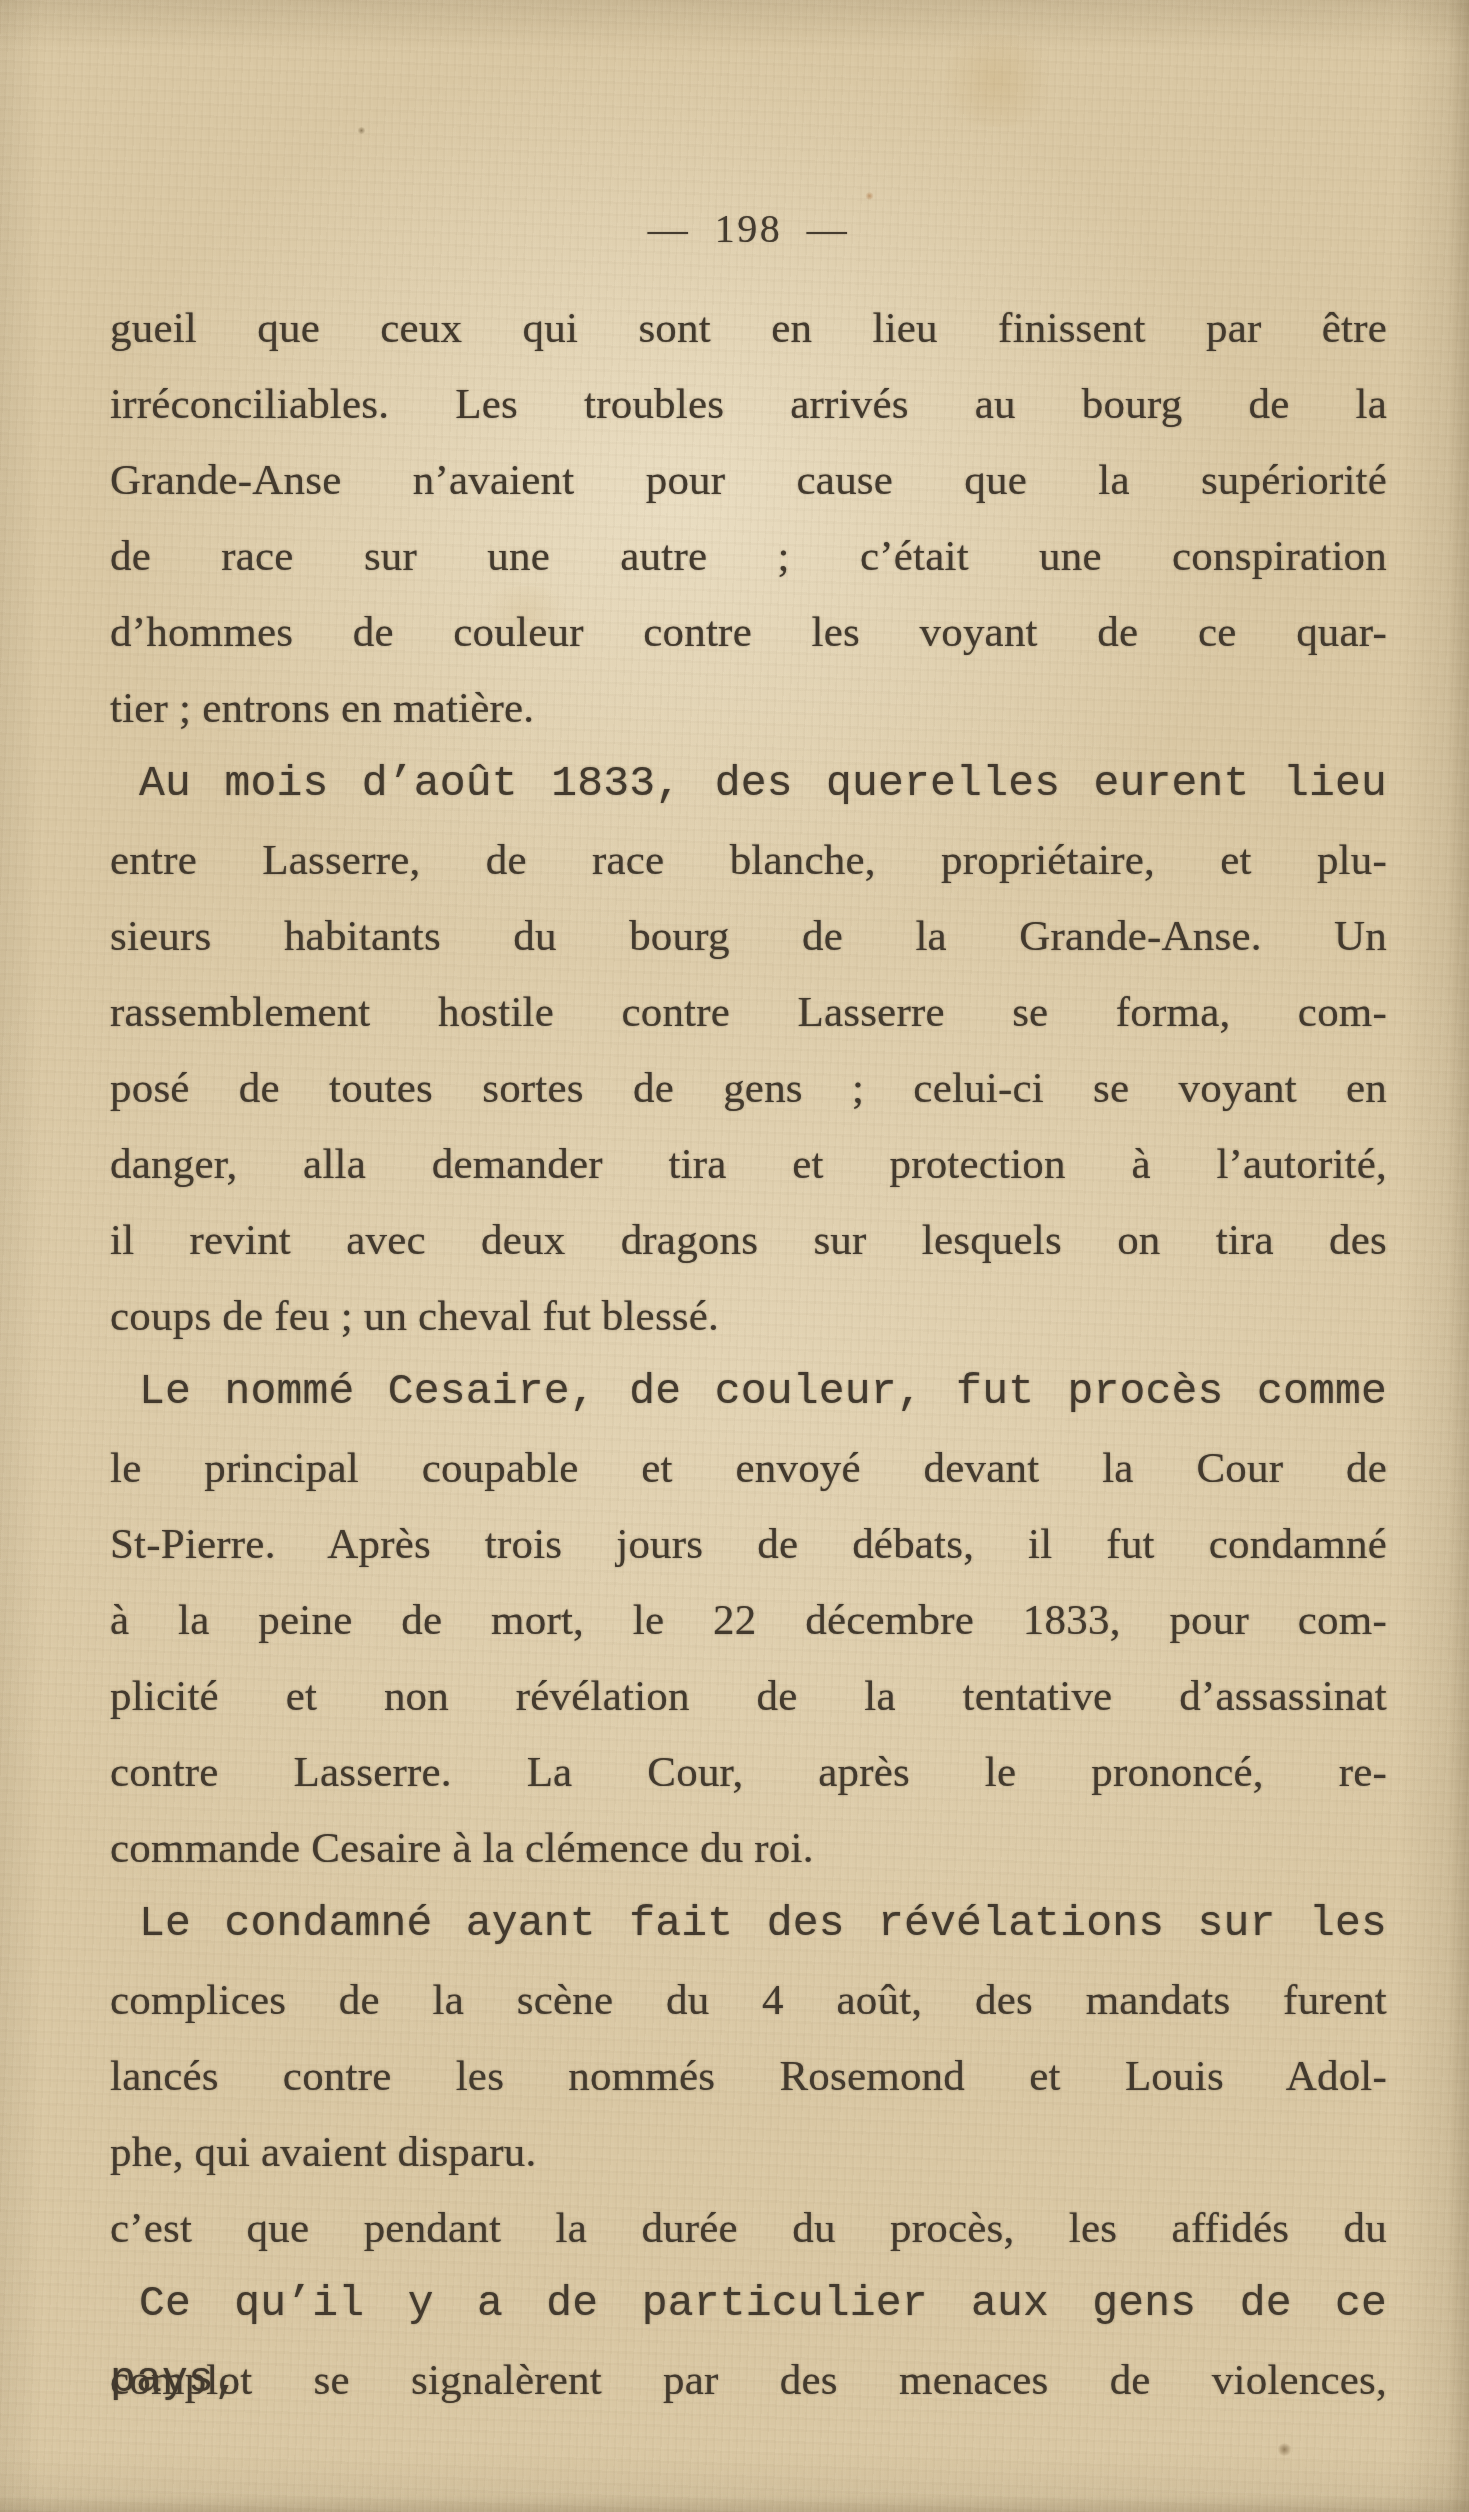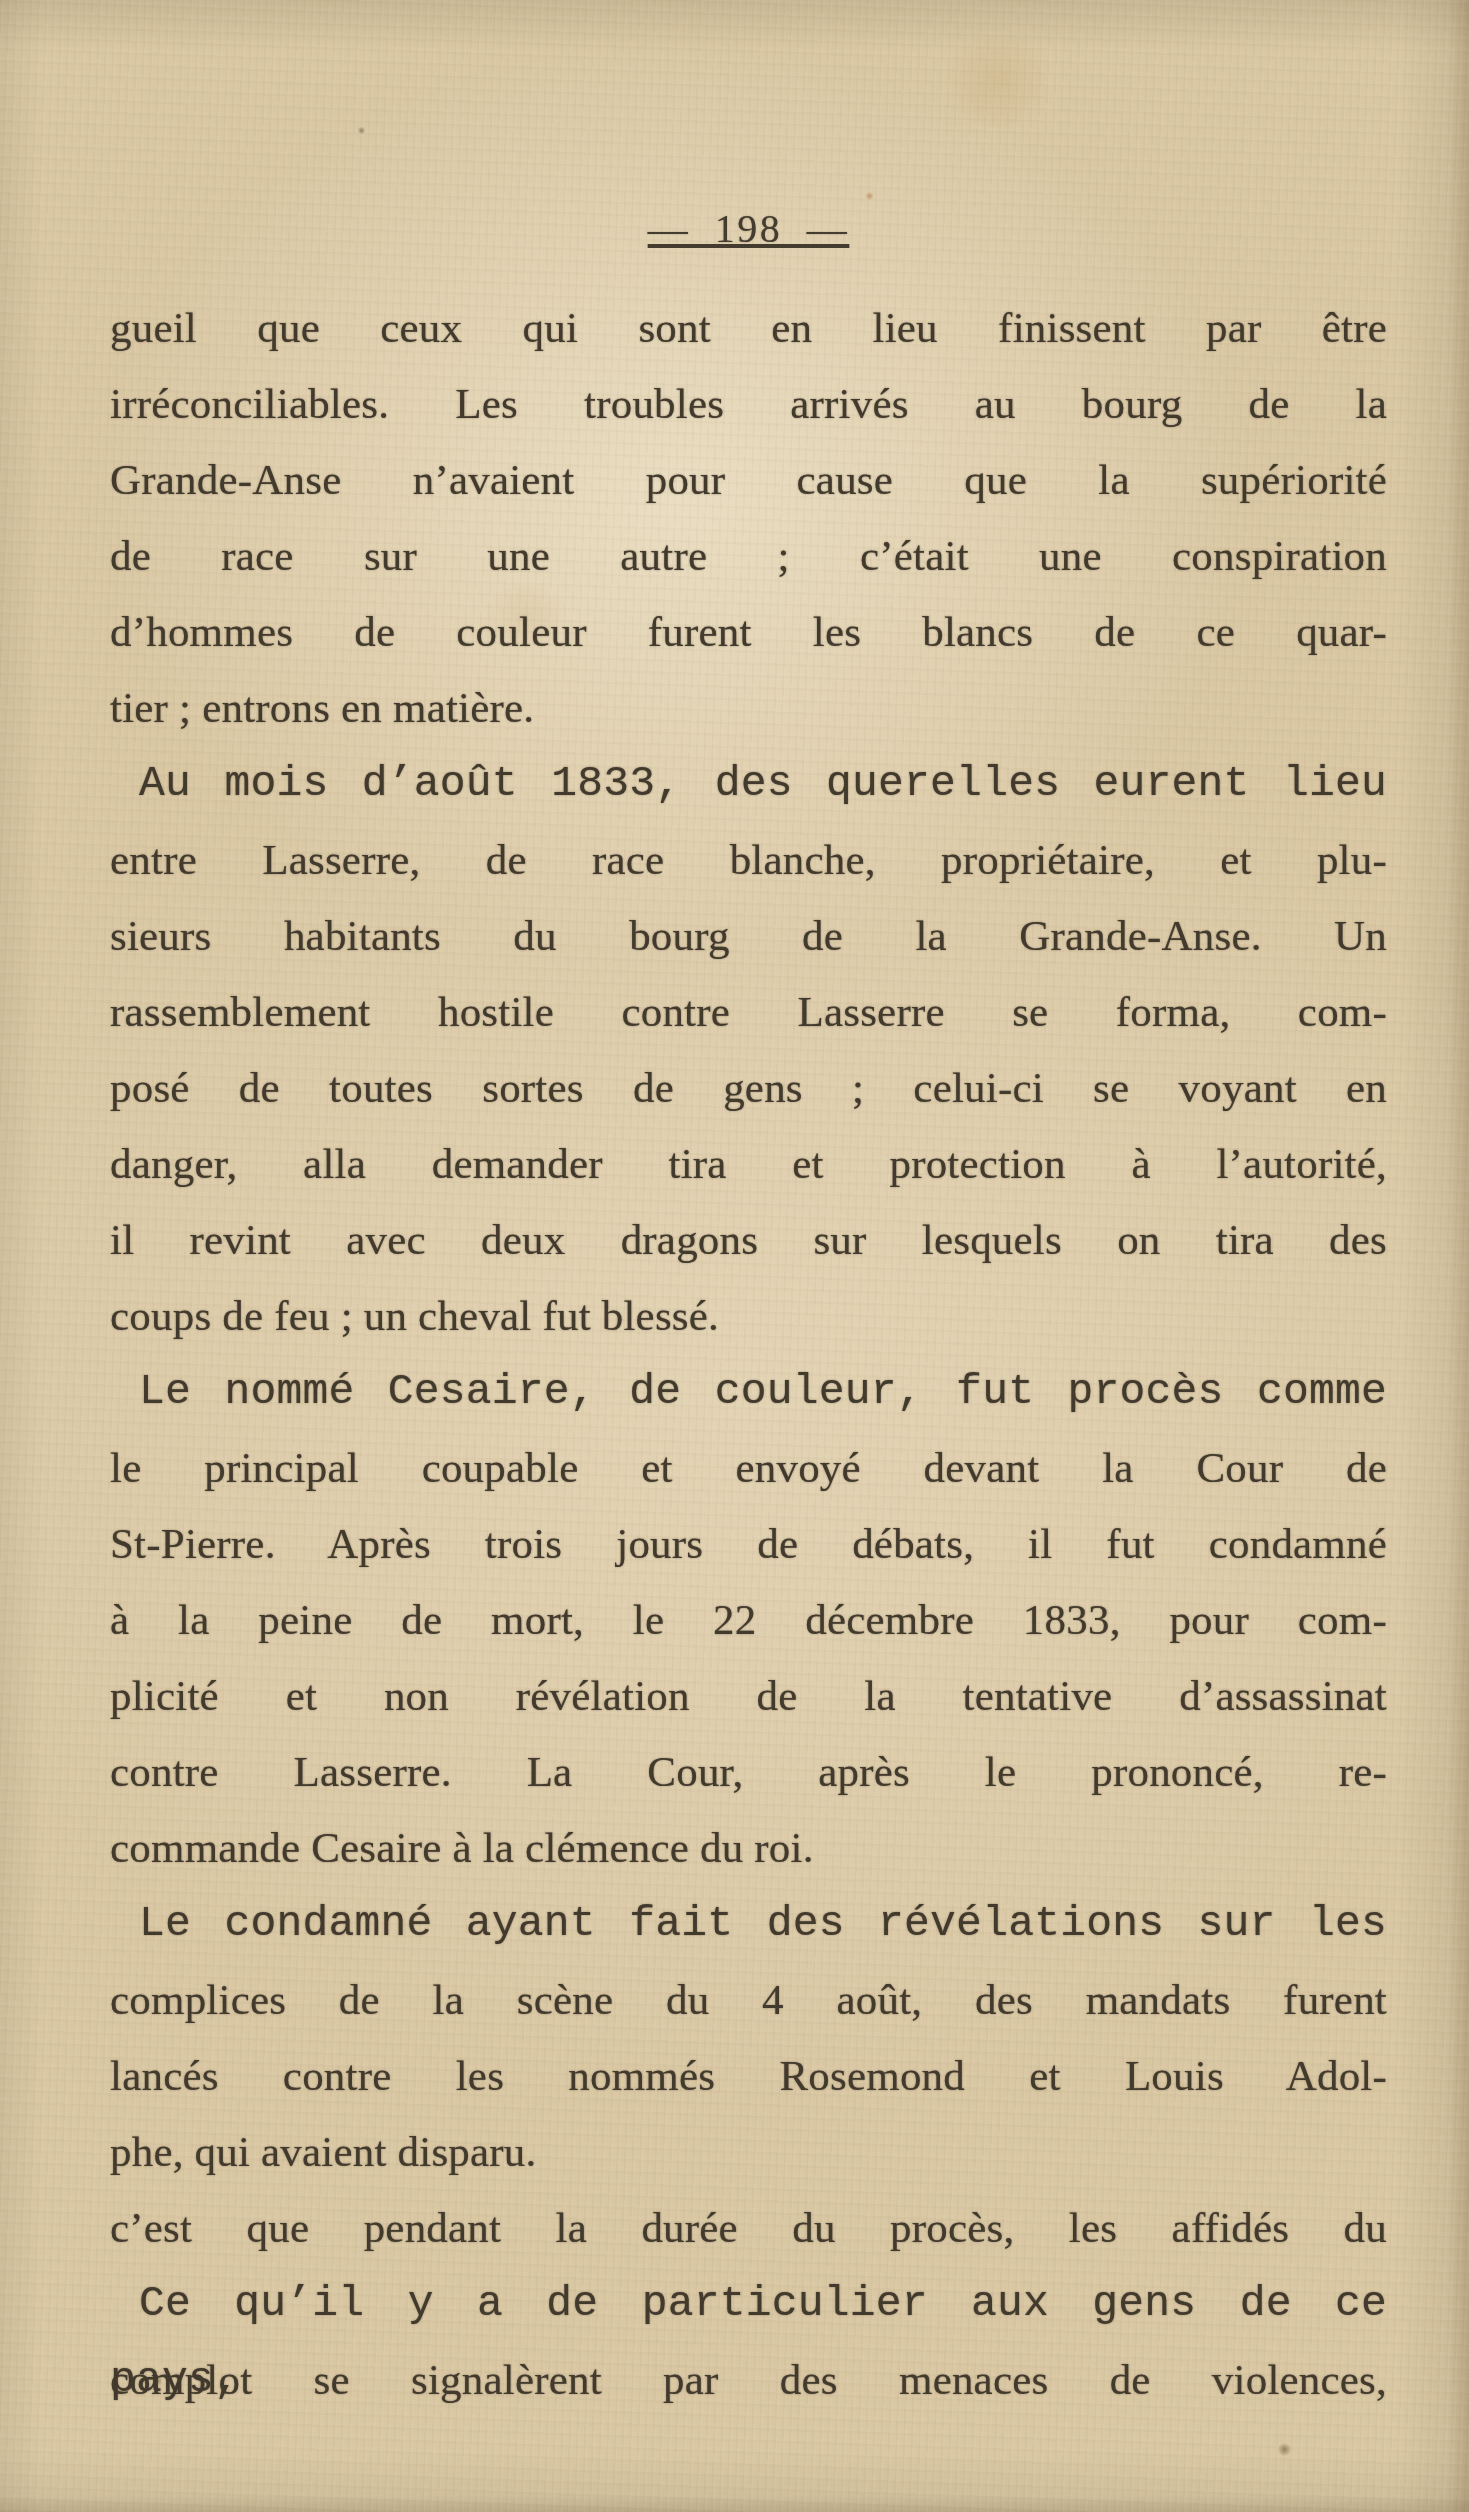--- a/index.html
+++ b/index.html
@@ -41,21 +41,20 @@
     left: 110px;
     right: 83px;
     height: 53px;
     line-height: 53px;
     text-align: center;
     font-size: 40px;
     letter-spacing: 2.5px;
     word-spacing: 12px;
     color: #453c30;
     text-shadow: 0 0 1.3px rgba(62,53,40,0.55);
-    text-decoration: underline;
   }
   .text-block {
     position: absolute;
     top: 290px;
     left: 110px;
     right: 83px;
     font-size: 43px;
     color: #433a2e;
     text-shadow: 0 0 1.3px rgba(62,53,40,0.55), 0 0 2.5px rgba(78,66,50,0.18);
   }
@@ -99,21 +98,21 @@
   <div class="stain speck-d"></div>
 
   <div class="page-number">— 198 —</div>
 
   <div class="text-block" id="text-block">
       <div class="paragraph">
         <div class="text-line">gueil que ceux qui sont en lieu finissent par être</div>
         <div class="text-line">irréconciliables. Les troubles arrivés au bourg de la</div>
         <div class="text-line">Grande-Anse n’avaient pour cause que la supériorité</div>
         <div class="text-line">de race sur une autre ; c’était une conspiration</div>
-        <div class="text-line">d’hommes de couleur furent les blancs de ce quar-</div>
+        <div class="text-line">d’hommes de couleur contre les voyant de ce quar-</div>
         <div class="text-line last">tier ; entrons en matière.</div>
       </div>
       <div class="paragraph">
         <div class="text-line indent">Au mois d’août 1833, des querelles eurent lieu</div>
         <div class="text-line">entre Lasserre, de race blanche, propriétaire, et plu-</div>
         <div class="text-line">sieurs habitants du bourg de la Grande-Anse. Un</div>
         <div class="text-line">rassemblement hostile contre Lasserre se forma, com-</div>
         <div class="text-line">posé de toutes sortes de gens ; celui-ci se voyant en</div>
         <div class="text-line">danger, alla demander tira et protection à l’autorité,</div>
         <div class="text-line">il revint avec deux dragons sur lesquels on tira des</div>

